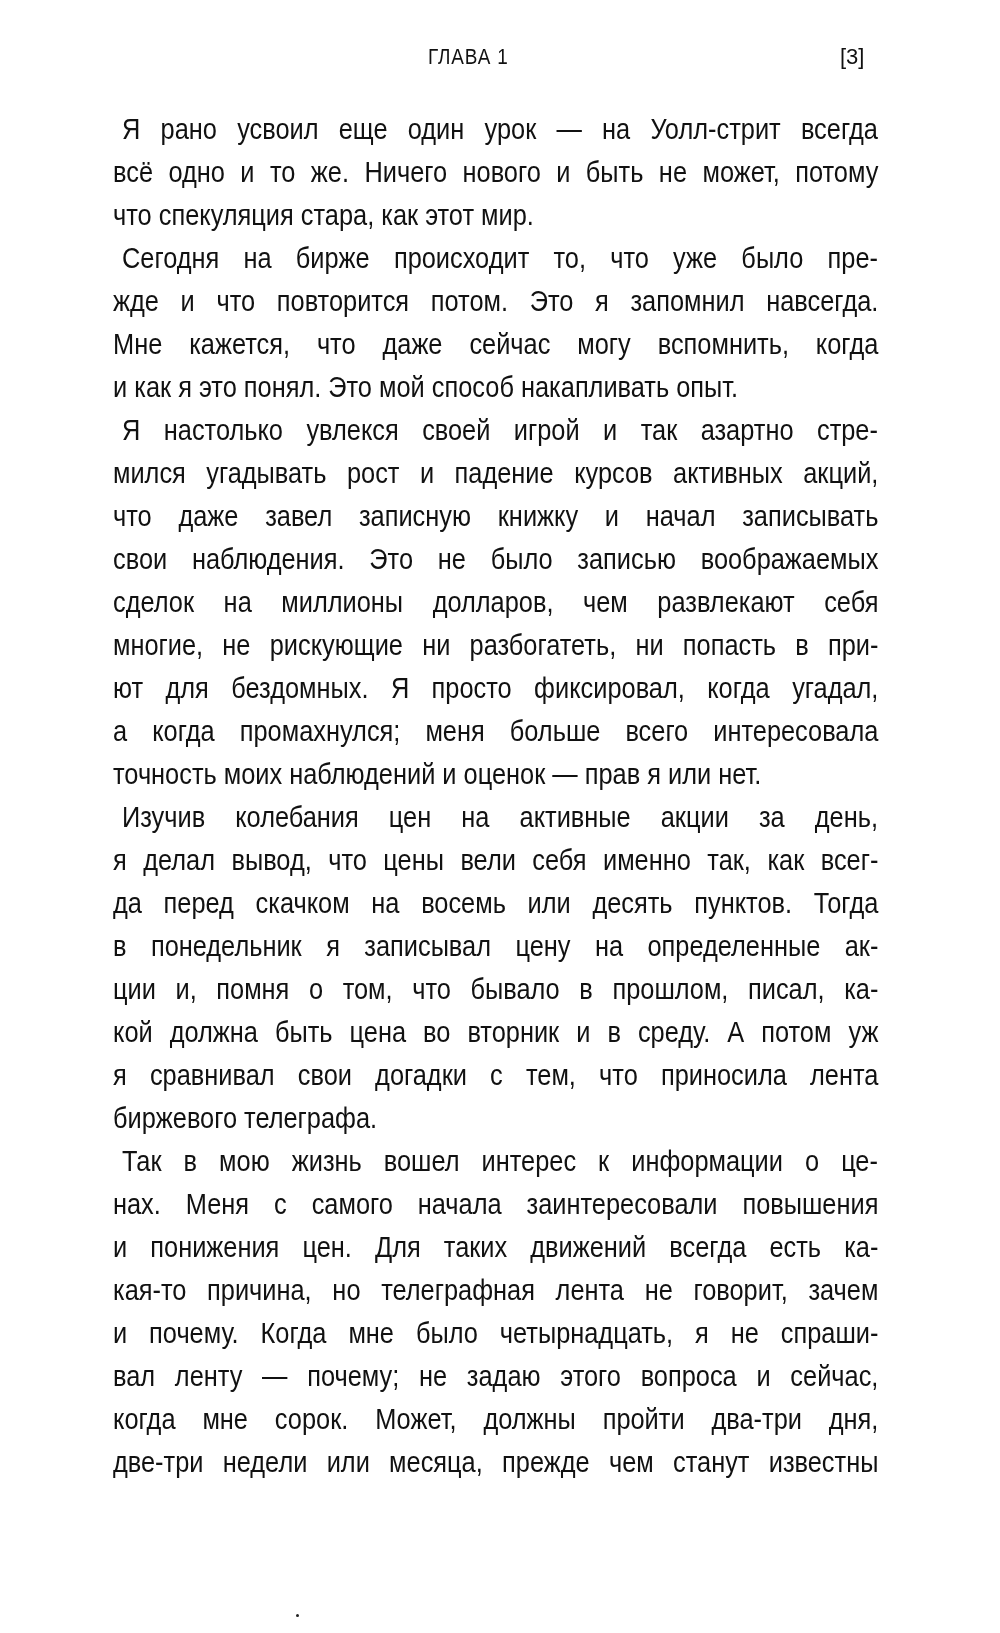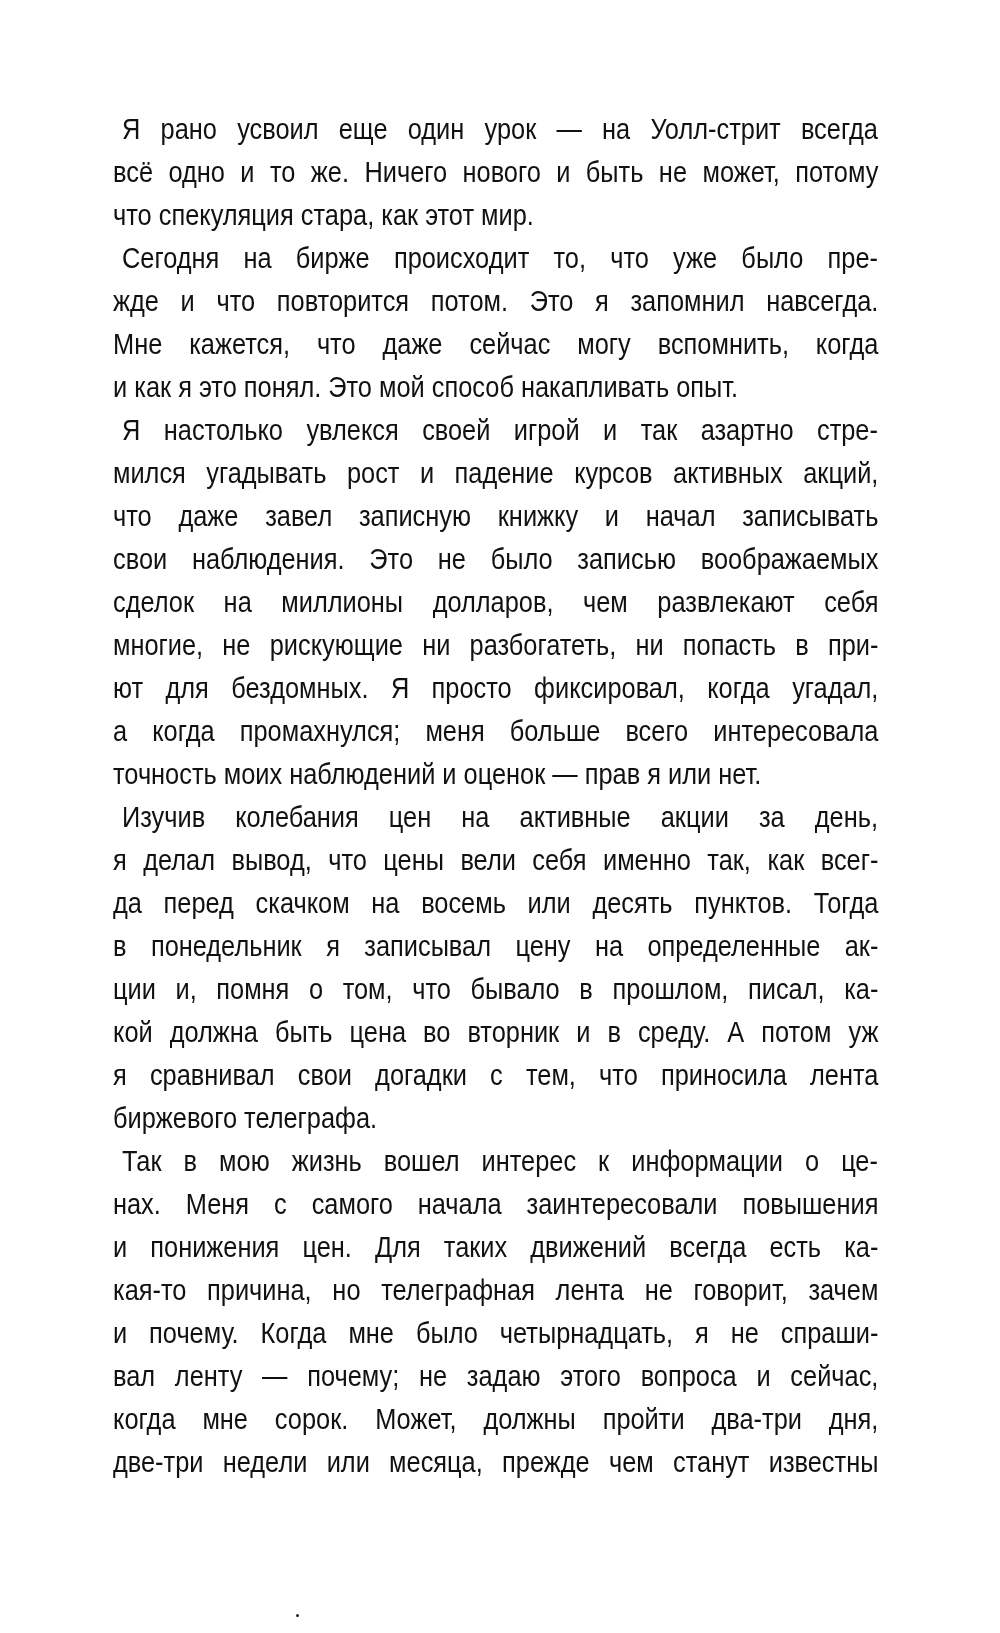--- a/index.html
+++ b/index.html
@@ -17,20 +17,24 @@
   .line.just { text-align: justify; text-align-last: justify; width: 890px; }
   .line.last { text-align: left; width: 890px; }
   .line.indent { left: 9px; }
   .line.indent.just, .line.indent.last { width: 879px; }
   .speck { position: absolute; width: 3px; height: 3px; background: #222; border-radius: 50%; }
 </style>
 </head>
 <body>
 
 <div class="page">
+  <div class="running-head">
+    <span class="chapter">ГЛАВА 1</span>
+    <span class="pageno">[3]</span>
+  </div>
 
   <div class="body">
 
     <div class="line indent just" style="top:4px">Я рано усвоил еще один урок — на Уолл-стрит всегда</div>
     <div class="line just" style="top:47px">всё одно и то же. Ничего нового и быть не может, потому</div>
     <div class="line last" style="top:90px">что спекуляция стара, как этот мир.</div>
 
     <div class="line indent just" style="top:133px">Сегодня на бирже происходит то, что уже было пре-</div>
     <div class="line just" style="top:176px">жде и что повторится потом. Это я запомнил навсегда.</div>
     <div class="line just" style="top:219px">Мне кажется, что даже сейчас могу вспомнить, когда</div>

